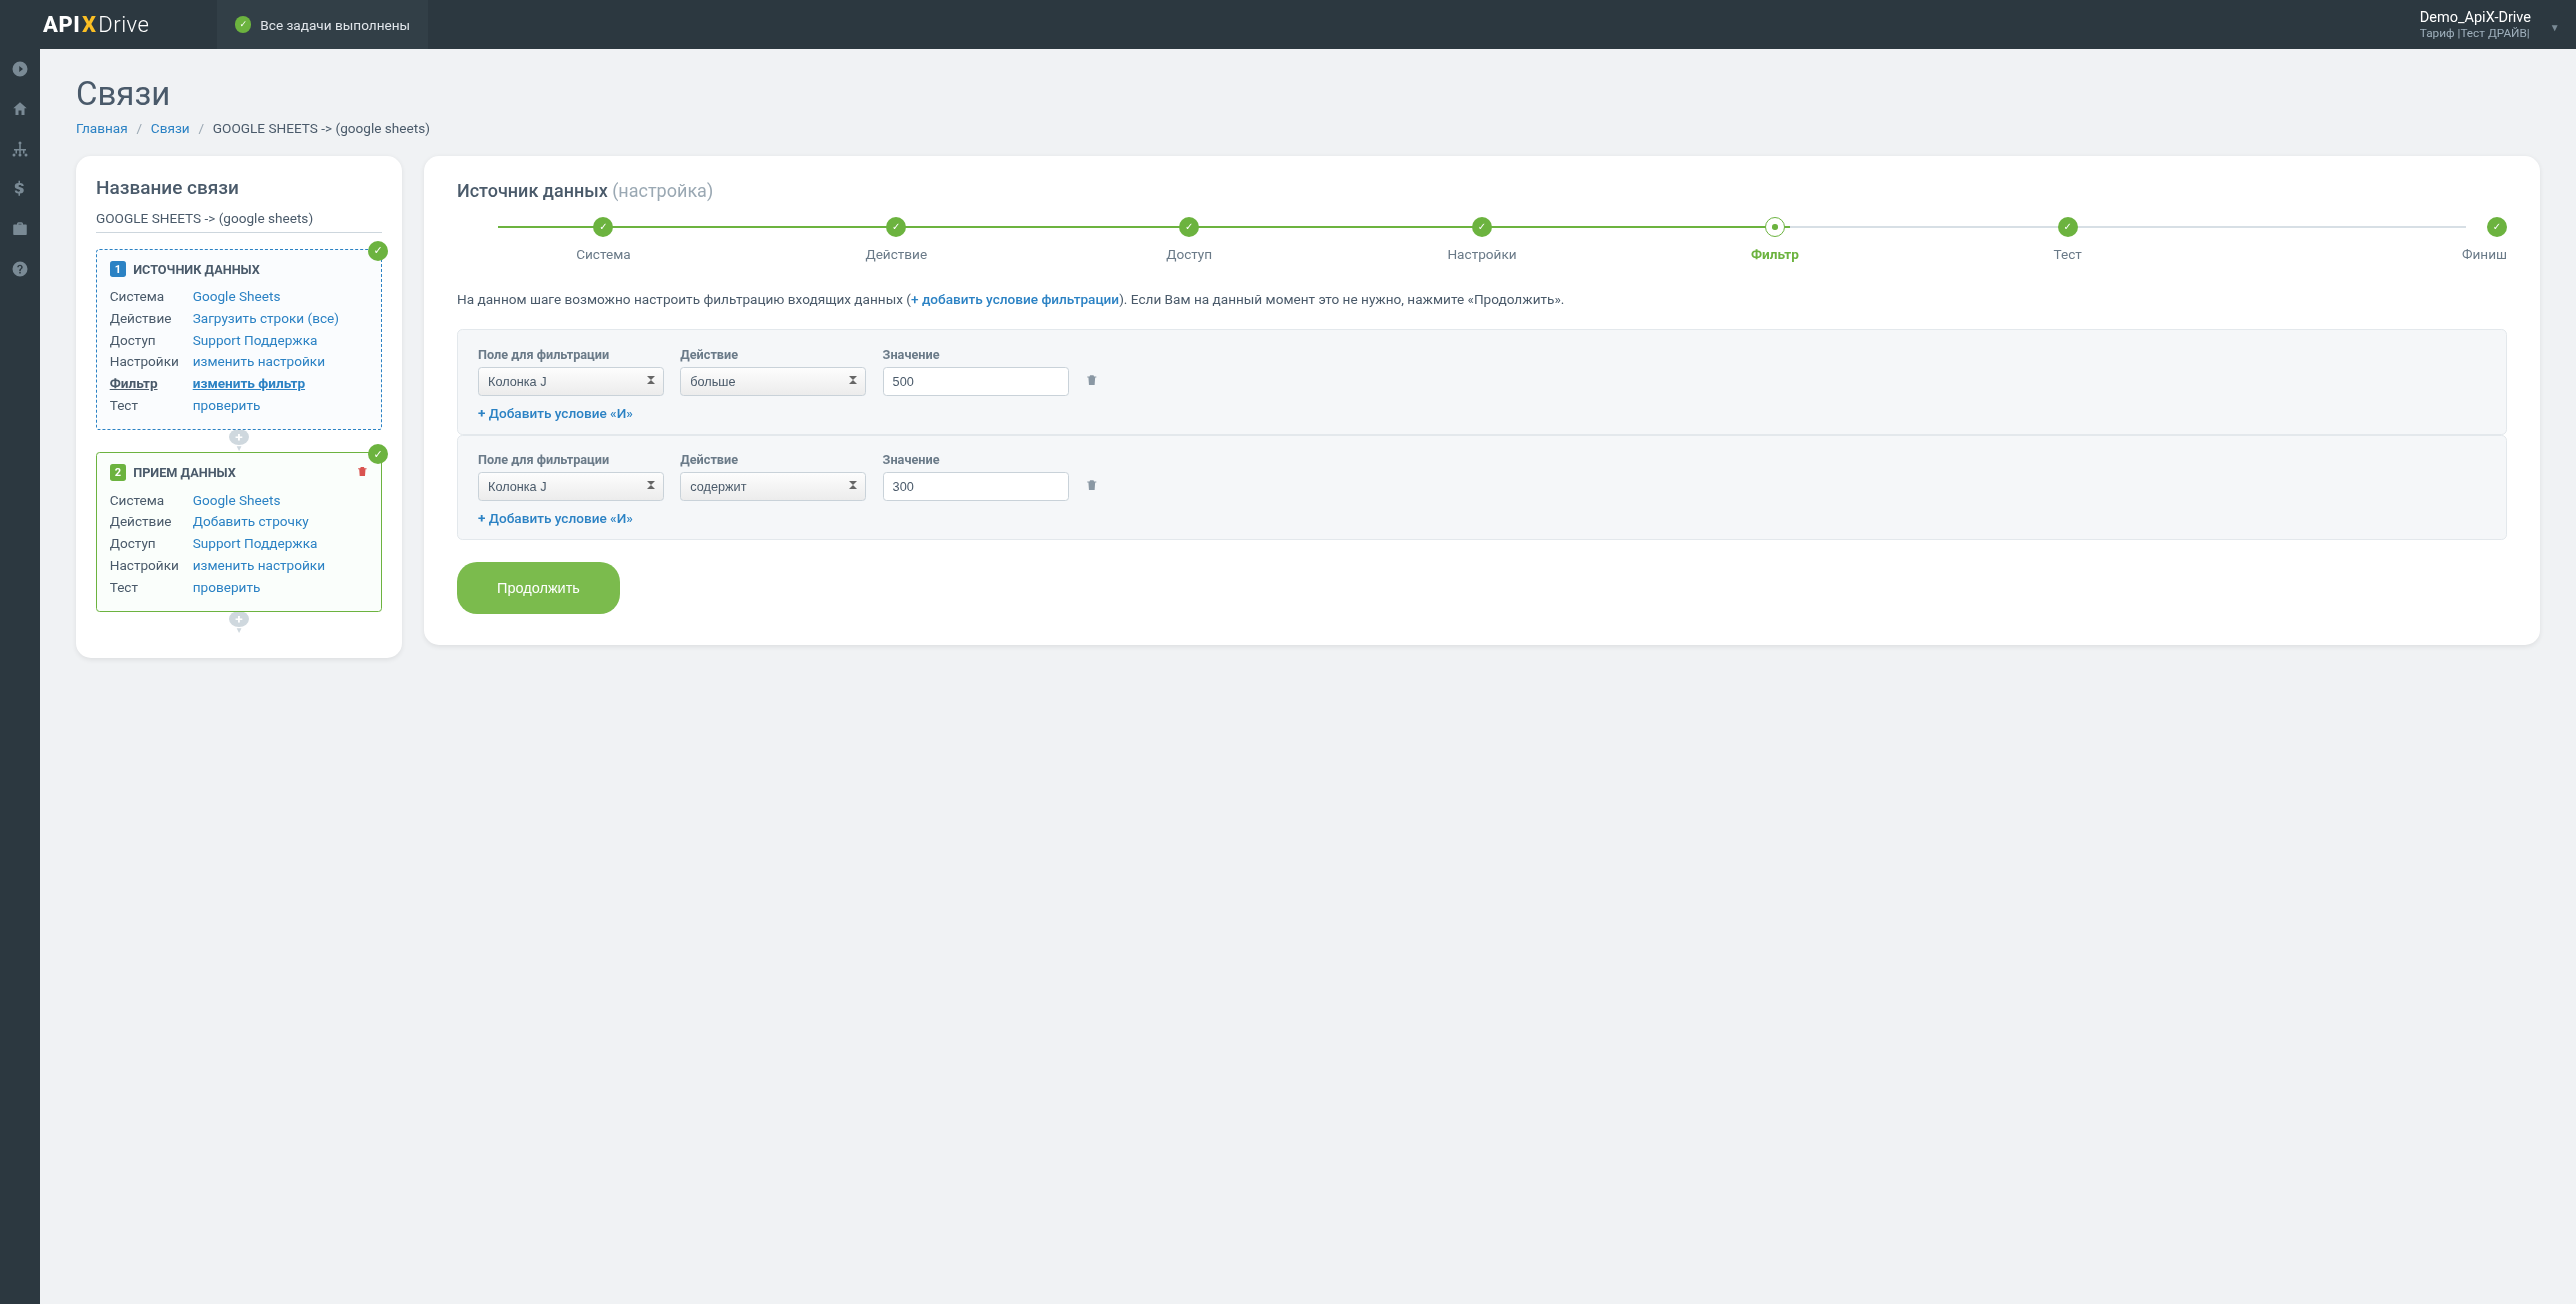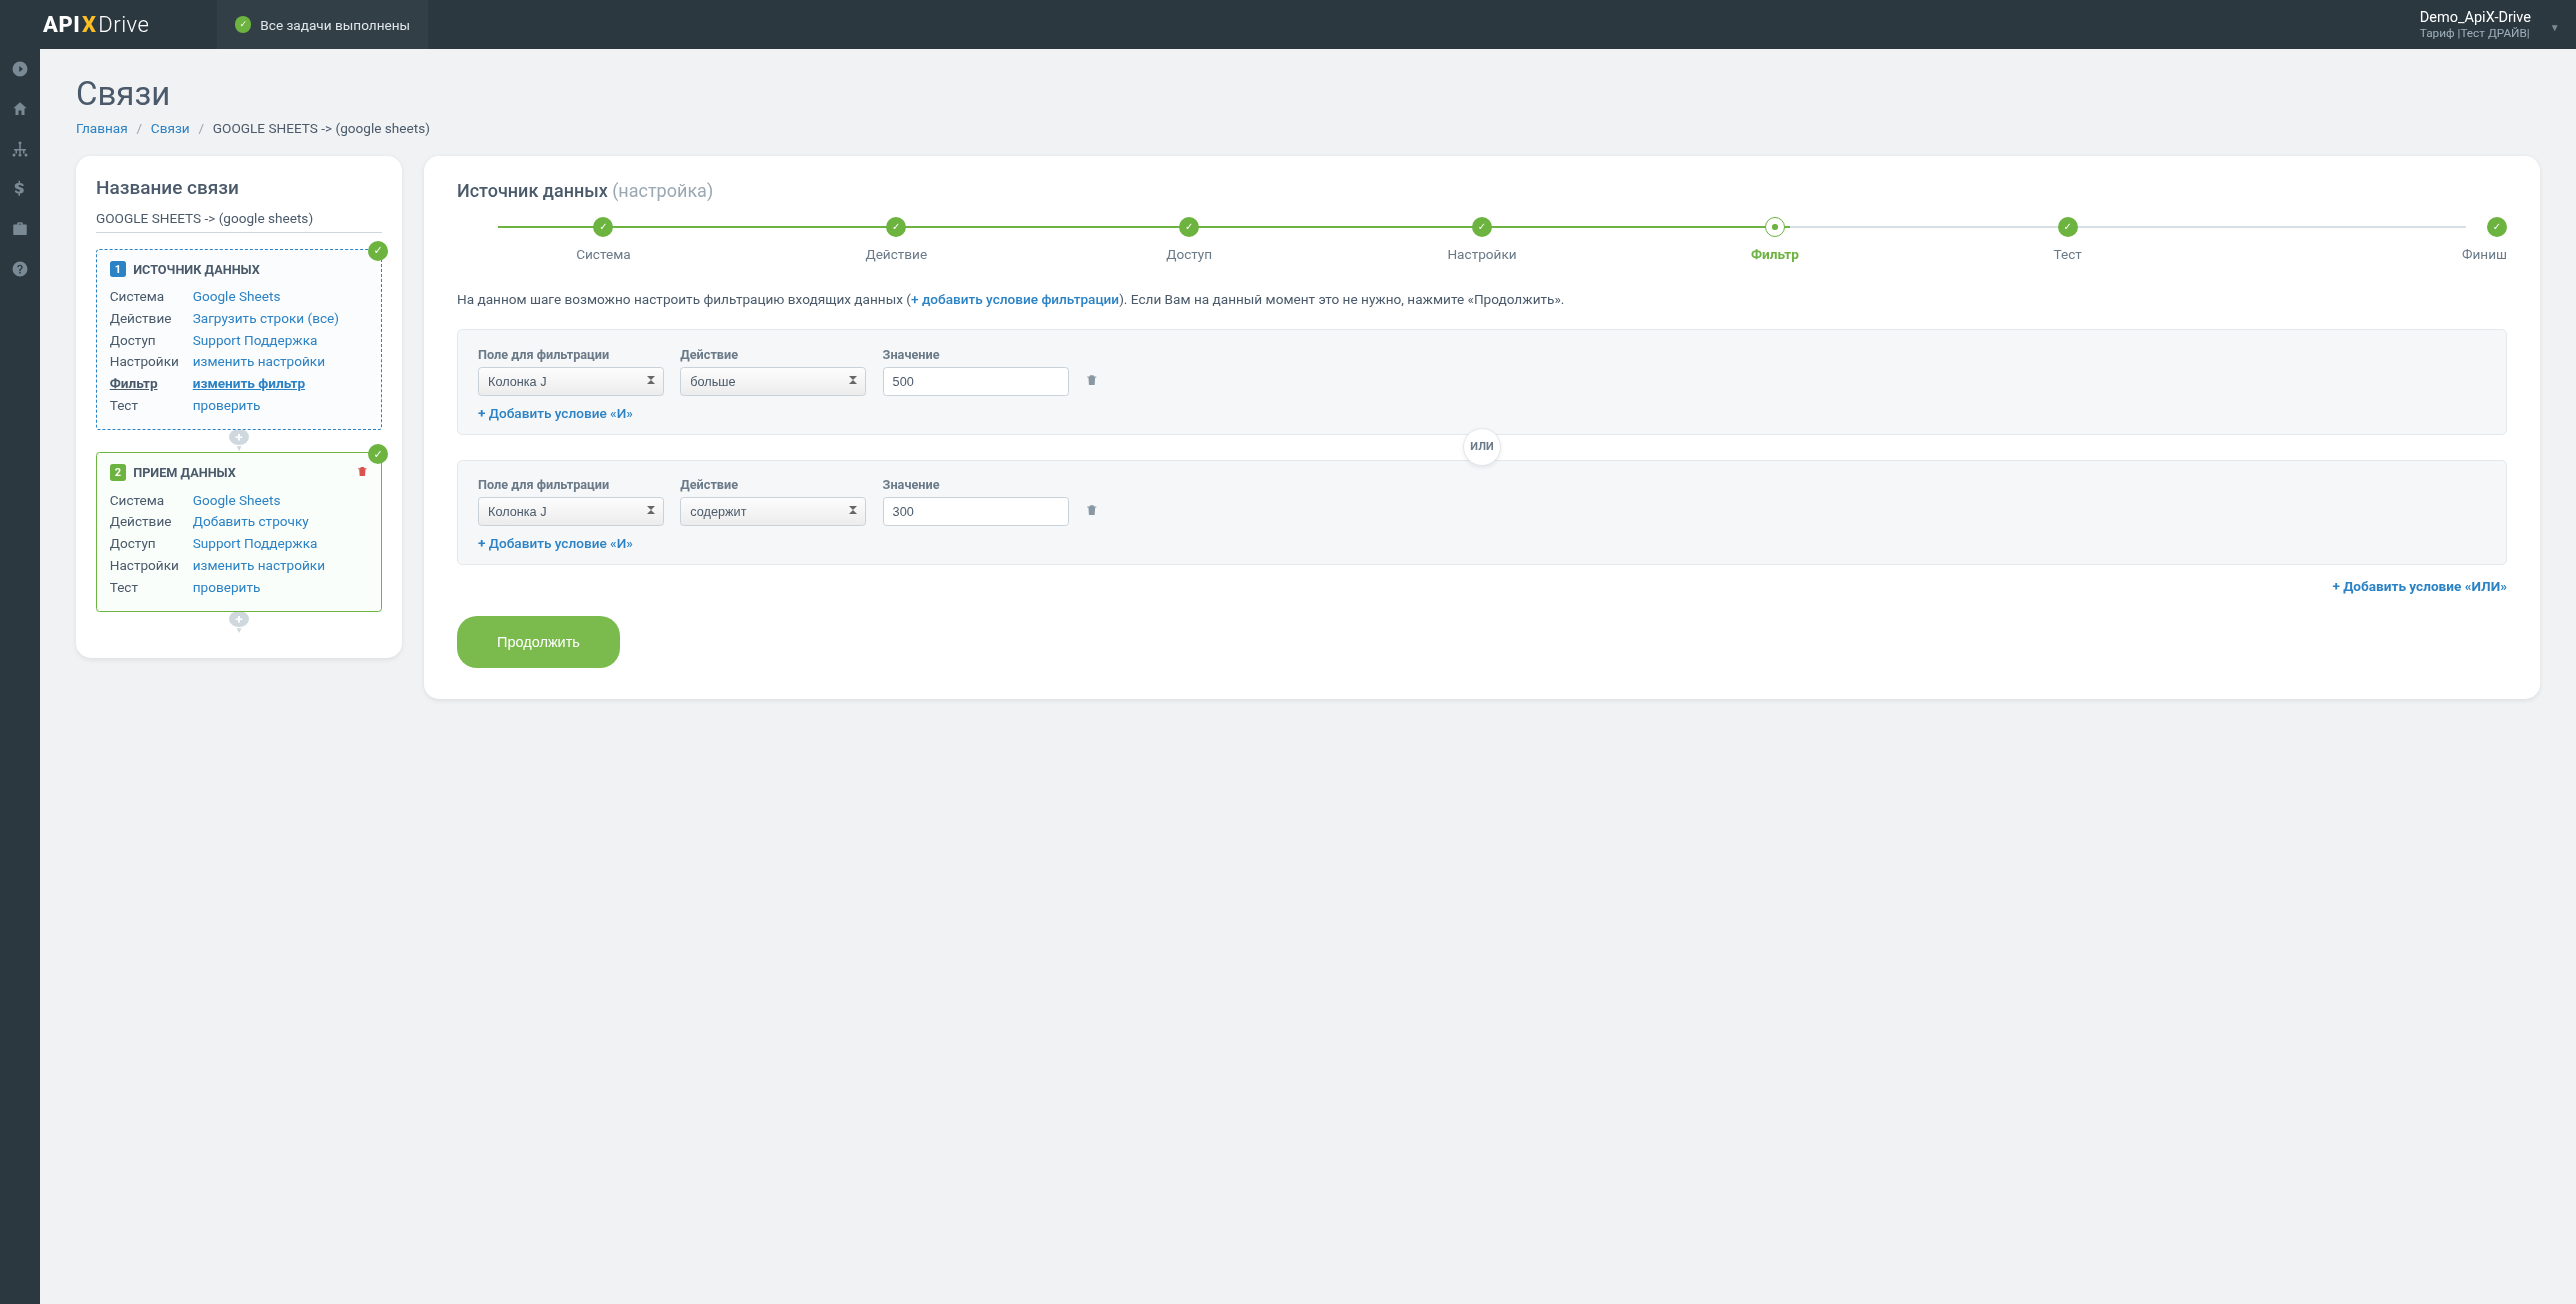--- a/index.html
+++ b/index.html
@@ -320,23 +320,20 @@
         <input class="filter-input" style="width: 186px;" value="500">
       </div>
       <div class="filter-trash">
         <svg width="13.6" height="13.6" viewBox="0 0 24 24" fill="#8a98a4">
                       <path d="M6 7h12l-1 14H7zM9 4h6l1 2H8zm-5 2h16v2H4z"></path>
                     </svg>
       </div>
     </div>
     <div class="add-and">Добавить условие «И»</div>
   </div>
-              <div class="or-sep">
-                <div class="or-badge">ИЛИ</div>
-              </div>
               <div class="filter-group">
     <div class="filter-row">
       <div class="filter-col">
         <div class="filter-label">Поле для фильтрации</div>
         <div class="select-wrap"><select class="filter-select"><option>Колонка J</option></select></div>
       </div>
       <div class="filter-col">
         <div class="filter-label">Действие</div>
         <div class="select-wrap"><select class="filter-select"><option>содержит</option></select></div>
       </div>
@@ -347,23 +344,20 @@
       <div class="filter-trash">
         <svg width="13.6" height="13.6" viewBox="0 0 24 24" fill="#8a98a4">
                       <path d="M6 7h12l-1 14H7zM9 4h6l1 2H8zm-5 2h16v2H4z"></path>
                     </svg>
       </div>
     </div>
     <div class="add-and">Добавить условие «И»</div>
   </div>
             </div>
 
-          <div class="add-or">
-            <a href="#">Добавить условие «ИЛИ»</a>
-          </div>
 
           <button class="continue-btn">Продолжить</button>
         </div>
       </div>
     </div>
   </div>
 </div>
 
 
 </body></html>

